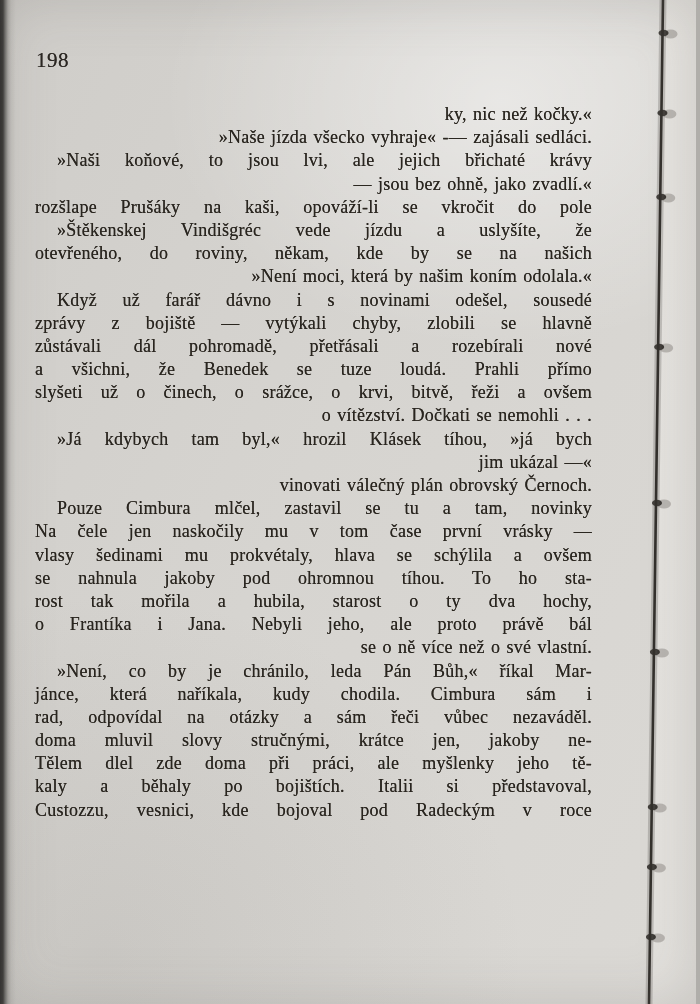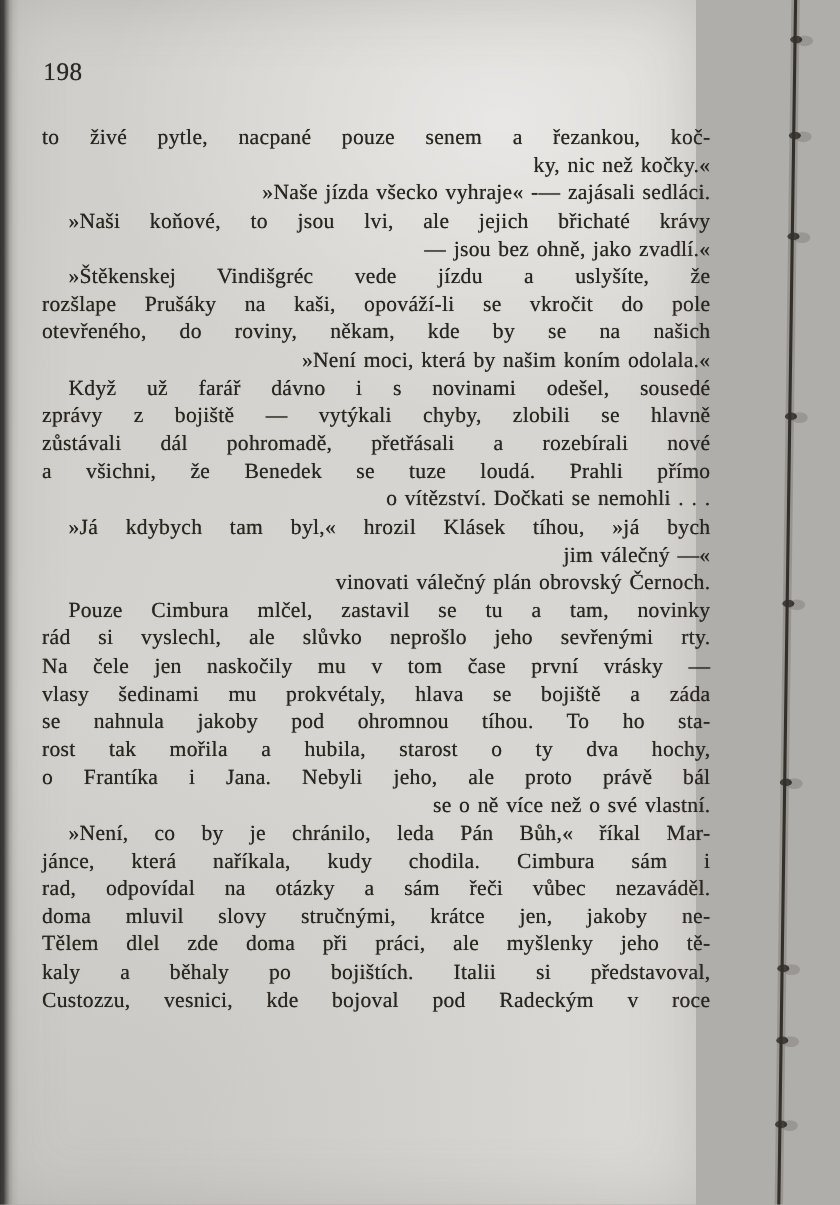--- a/index.html
+++ b/index.html
@@ -5,21 +5,21 @@
   html, body {
     margin: 0;
     padding: 0;
     width: 700px;
     height: 1004px;
     overflow: hidden;
     background: #b0aeaa;
   }
   .scan-page {
     position: relative;
-    width: 580px;
+    width: 696px;
     height: 1004px;
     background:
       radial-gradient(ellipse 520px 380px at 72% 10%, rgba(255,255,255,0.45), rgba(255,255,255,0) 65%),
       radial-gradient(ellipse 700px 600px at 15% 95%, rgba(120,117,112,0.14), rgba(120,117,112,0) 60%),
       linear-gradient(115deg, #cfcdc9 0%, #d6d4d0 45%, #dbd9d5 100%);
     font-family: "Liberation Serif", "DejaVu Serif", serif;
     color: #27231f;
   }
   
   .scan-page::after {
@@ -93,41 +93,40 @@
 
 <div class="scan-page">
 
   <div class="left-edge"></div>
 
   <div class="right-sheet"></div>
 
   <div class="page-number">198</div>
 
   <div class="text-block">
-      <div class="text-line justify">to živé pytle, nacpané pouze senem a řezankou, koč-</div>
       <div class="text-line">ky, nic než kočky.«</div>
       <div class="text-line indent">»Naše jízda všecko vyhraje« -— zajásali sedláci.</div>
       <div class="text-line indent justify">»Naši koňové, to jsou lvi, ale jejich břichaté krávy</div>
       <div class="text-line">— jsou bez ohně, jako zvadlí.«</div>
+      <div class="text-line justify">rozšlape Prušáky na kaši, opováží-li se vkročit do pole</div>
       <div class="text-line indent justify">»Štěkenskej Vindišgréc vede jízdu a uslyšíte, že</div>
-      <div class="text-line justify">rozšlape Prušáky na kaši, opováží-li se vkročit do pole</div>
       <div class="text-line justify">otevřeného, do roviny, někam, kde by se na našich</div>
       <div class="text-line indent">»Není moci, která by našim koním odolala.«</div>
       <div class="text-line indent justify">Když už farář dávno i s novinami odešel, sousedé</div>
       <div class="text-line justify">zprávy z bojiště — vytýkali chyby, zlobili se hlavně</div>
       <div class="text-line justify">zůstávali dál pohromadě, přetřásali a rozebírali nové</div>
       <div class="text-line justify">a všichni, že Benedek se tuze loudá. Prahli přímo</div>
+      <div class="text-line justify">slyšeti už o činech, o srážce, o krvi, bitvě, řeži a ovšem</div>
       <div class="text-line">o vítězství. Dočkati se nemohli . . .</div>
       <div class="text-line indent justify">»Já kdybych tam byl,« hrozil Klásek tíhou, »já bych</div>
-      <div class="text-line">jim válečný —«</div>
+      <div class="text-line">jim ukázal —«</div>
       <div class="text-line">vinovati válečný plán obrovský Černoch.</div>
       <div class="text-line indent justify">Pouze Cimbura mlčel, zastavil se tu a tam, novinky</div>
-      <div class="text-line justify">rád si vyslechl, ale slůvko neprošlo jeho sevřenými rty.</div>
       <div class="text-line justify">Na čele jen naskočily mu v tom čase první vrásky —</div>
-      <div class="text-line justify">vlasy šedinami mu prokvétaly, hlava se bojiště a záda</div>
+      <div class="text-line justify">vlasy šedinami mu prokvétaly, hlava se schýlila a ovšem</div>
       <div class="text-line justify">se nahnula jakoby pod ohromnou tíhou. To ho sta-</div>
       <div class="text-line justify">rost tak mořila a hubila, starost o ty dva hochy,</div>
       <div class="text-line justify">o Frantíka i Jana. Nebyli jeho, ale proto právě bál</div>
       <div class="text-line">se o ně více než o své vlastní.</div>
       <div class="text-line indent justify">»Není, co by je chránilo, leda Pán Bůh,« říkal Mar-</div>
       <div class="text-line justify">jánce, která naříkala, kudy chodila. Cimbura sám i</div>
       <div class="text-line justify">rad, odpovídal na otázky a sám řeči vůbec nezaváděl.</div>
       <div class="text-line justify">doma mluvil slovy stručnými, krátce jen, jakoby ne-</div>
       <div class="text-line justify">Tělem dlel zde doma při práci, ale myšlenky jeho tě-</div>
       <div class="text-line justify">kaly a běhaly po bojištích. Italii si představoval,</div>

